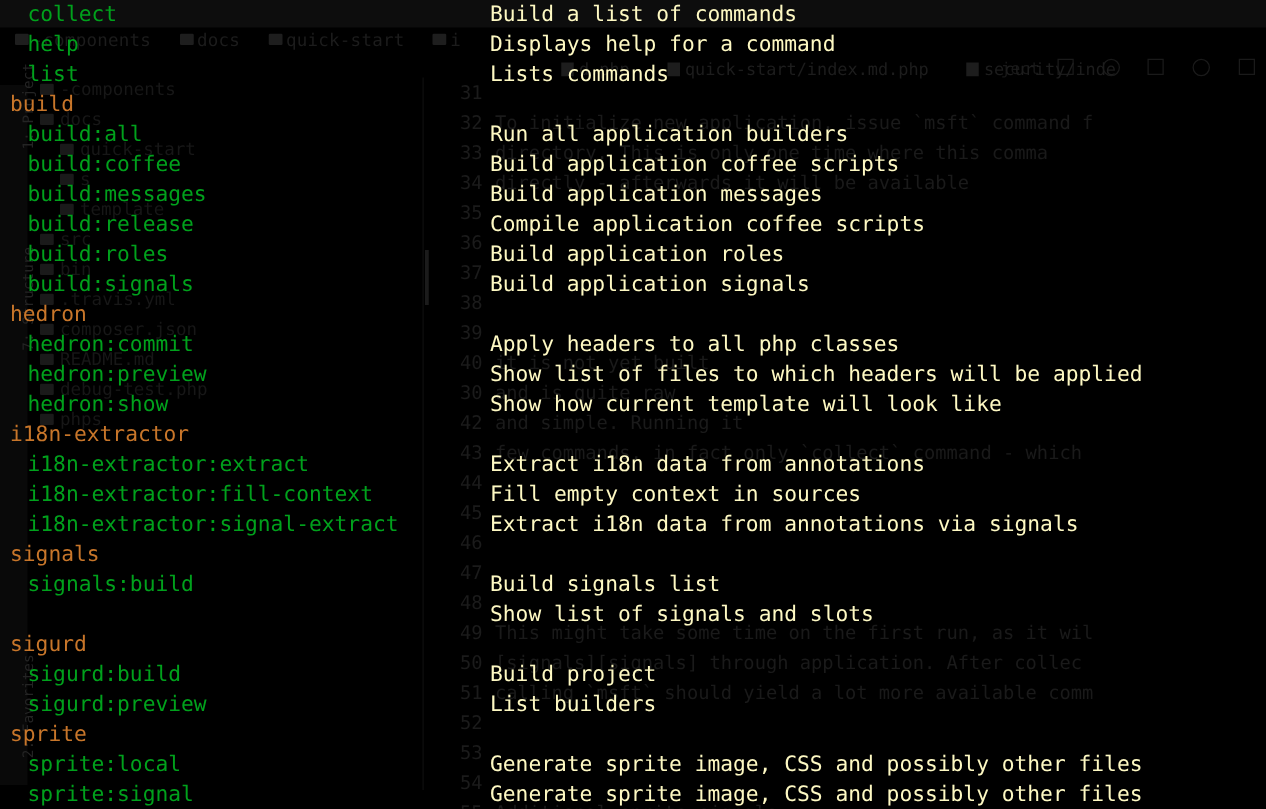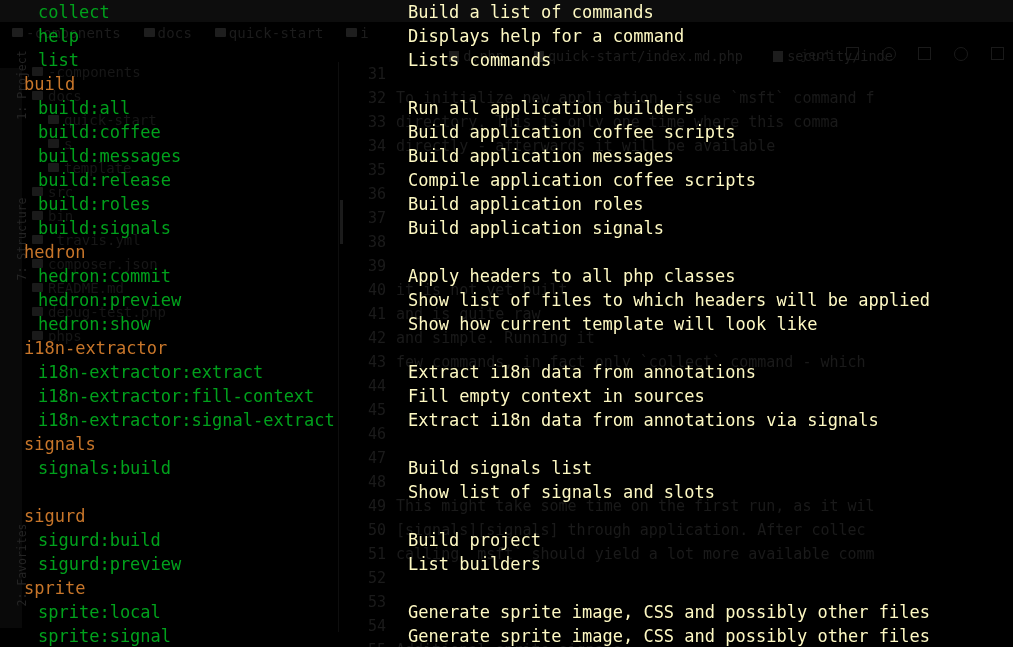--- a/index.html
+++ b/index.html
@@ -172,21 +172,20 @@
   }
 
   
   #console {
     position: absolute;
     inset: 0;
     z-index: 3;
     font-family: "DejaVu Sans Mono", "Liberation Mono", monospace;
     font-size: 17px;
     line-height: 24px;
-    padding-left: 16px;
   }
   .row {
     position: relative;
     height: 24px;
     white-space: pre;
   }
   .cmd {
     position: absolute;
     left: 8px;
     top: 0;
@@ -259,21 +258,21 @@
         <div>31</div>
         <div>32</div>
         <div>33</div>
         <div>34</div>
         <div>35</div>
         <div>36</div>
         <div>37</div>
         <div>38</div>
         <div>39</div>
         <div>40</div>
-        <div>41</div>
+        <div>30</div>
         <div>42</div>
         <div>43</div>
         <div>44</div>
         <div>45</div>
         <div>46</div>
         <div>47</div>
         <div>48</div>
         <div>49</div>
         <div>50</div>
         <div>51</div>

